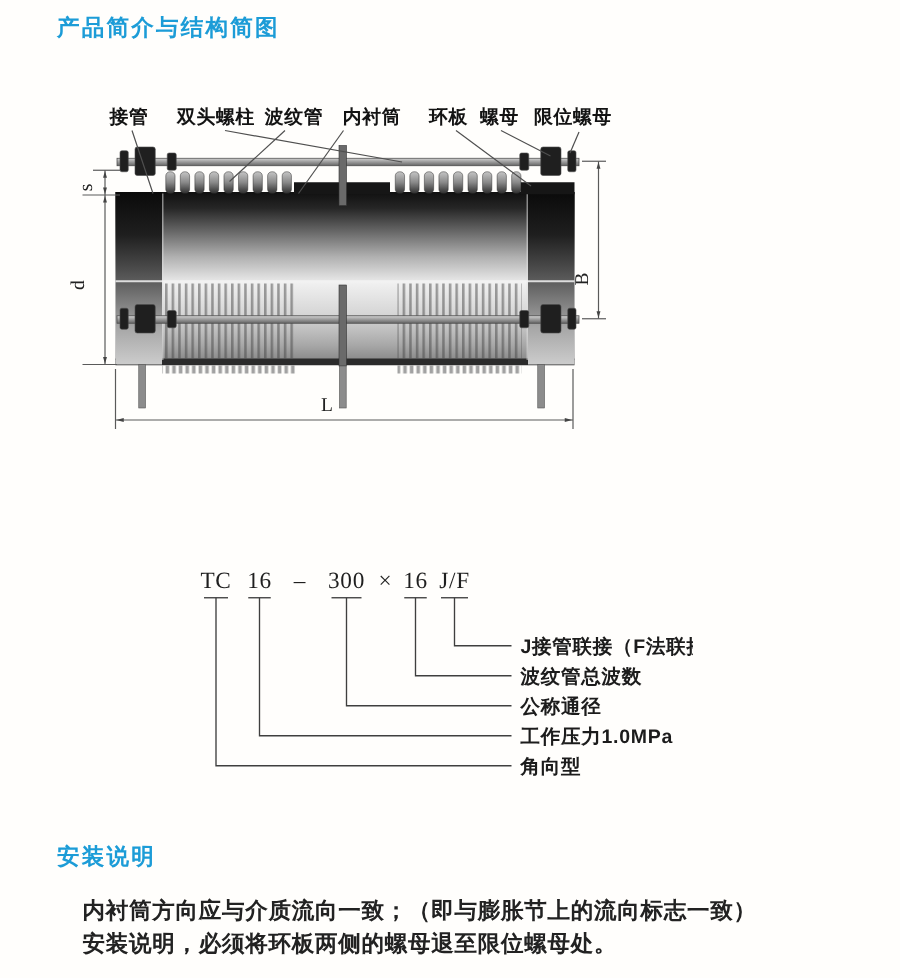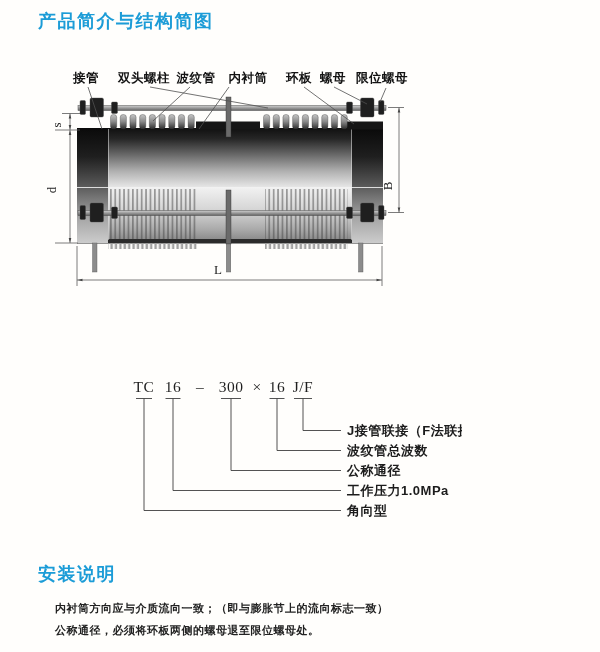--- a/index.html
+++ b/index.html
@@ -8,21 +8,21 @@
   .page {
     position: relative;
     width: 600px;
     height: 652px;
     background: #fffefc;
     overflow: hidden;
   }
   .sec-title {
     position: absolute;
     left: 38px;
-    font-size: 18px;
+    font-size: 15px;
     font-weight: bold;
     letter-spacing: 1.5px;
     color: #1c9cd7;
     white-space: nowrap;
   }
   #title-intro   { top: 9px; }
   #title-code    { top: 349px; }
   #title-install { top: 562px; }
 
   svg { position: absolute; display: block; }
@@ -59,21 +59,21 @@
   .tickline { stroke: #3f3f3f; stroke-width: 0.9; fill: none; }
   .arrow    { fill: #444444; }
   .nut      { fill: #1f1f1f; stroke: #4d4d4d; stroke-width: 0.4; }
   .bump     { stroke: #222222; stroke-width: 0.3; }
 
   .install-text {
     position: absolute;
     left: 55px;
     top: 597px;
     width: 460px;
-    font-size: 11px;
+    font-size: 15px;
     font-weight: 600;
     color: #222222;
     line-height: 22px;
     letter-spacing: 0.5px;
     white-space: nowrap;
   }
 </style>
 </head>
 <body>
 
@@ -281,16 +281,16 @@
       <text class="callout-label" x="347" y="477">公称通径</text>
       <text class="callout-label" x="347" y="497">工作压力1.0MPa</text>
       <text class="callout-label" x="347" y="517">角向型</text>
     </g>
   </svg>
 
   <div class="sec-title" id="title-install">安装说明</div>
 
   <div class="install-text">
     <div>内衬筒方向应与介质流向一致；（即与膨胀节上的流向标志一致）</div>
-    <div>公称通径，必须将环板两侧的螺母退至限位螺母处。</div>
+    <div>安装说明，必须将环板两侧的螺母退至限位螺母处。</div>
   </div>
 
 </div>
 
 </body></html>

